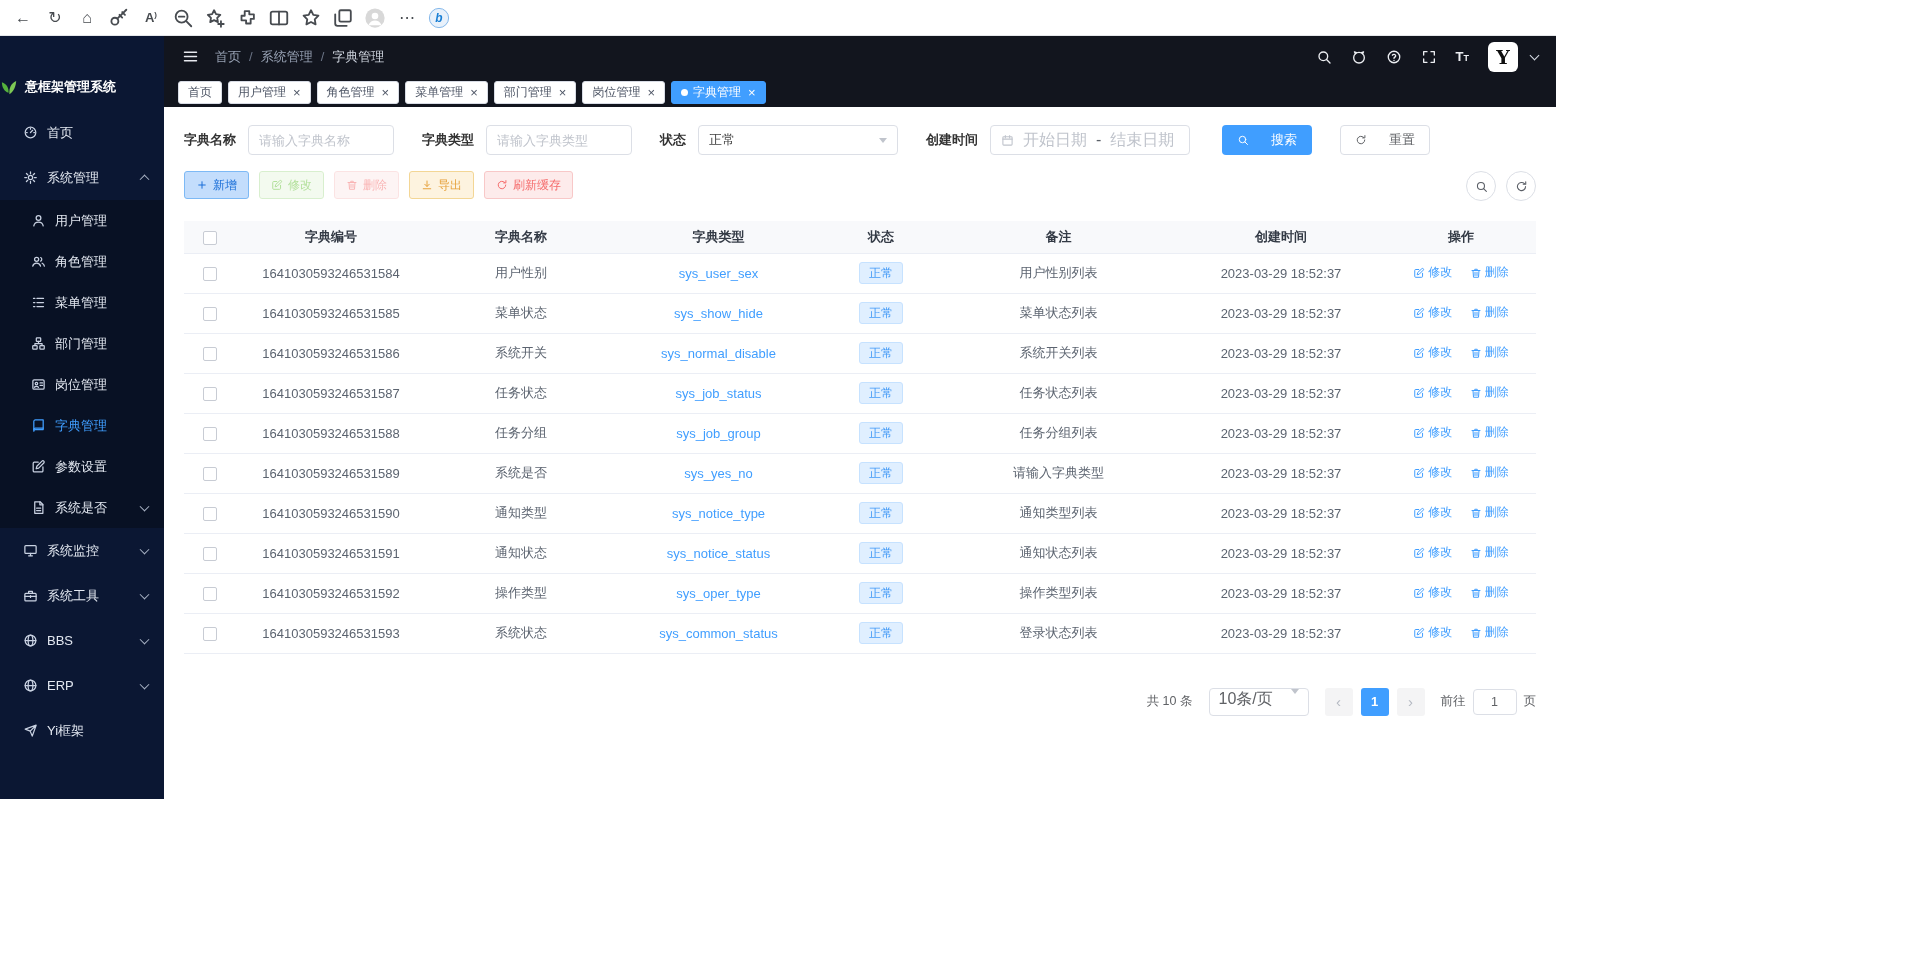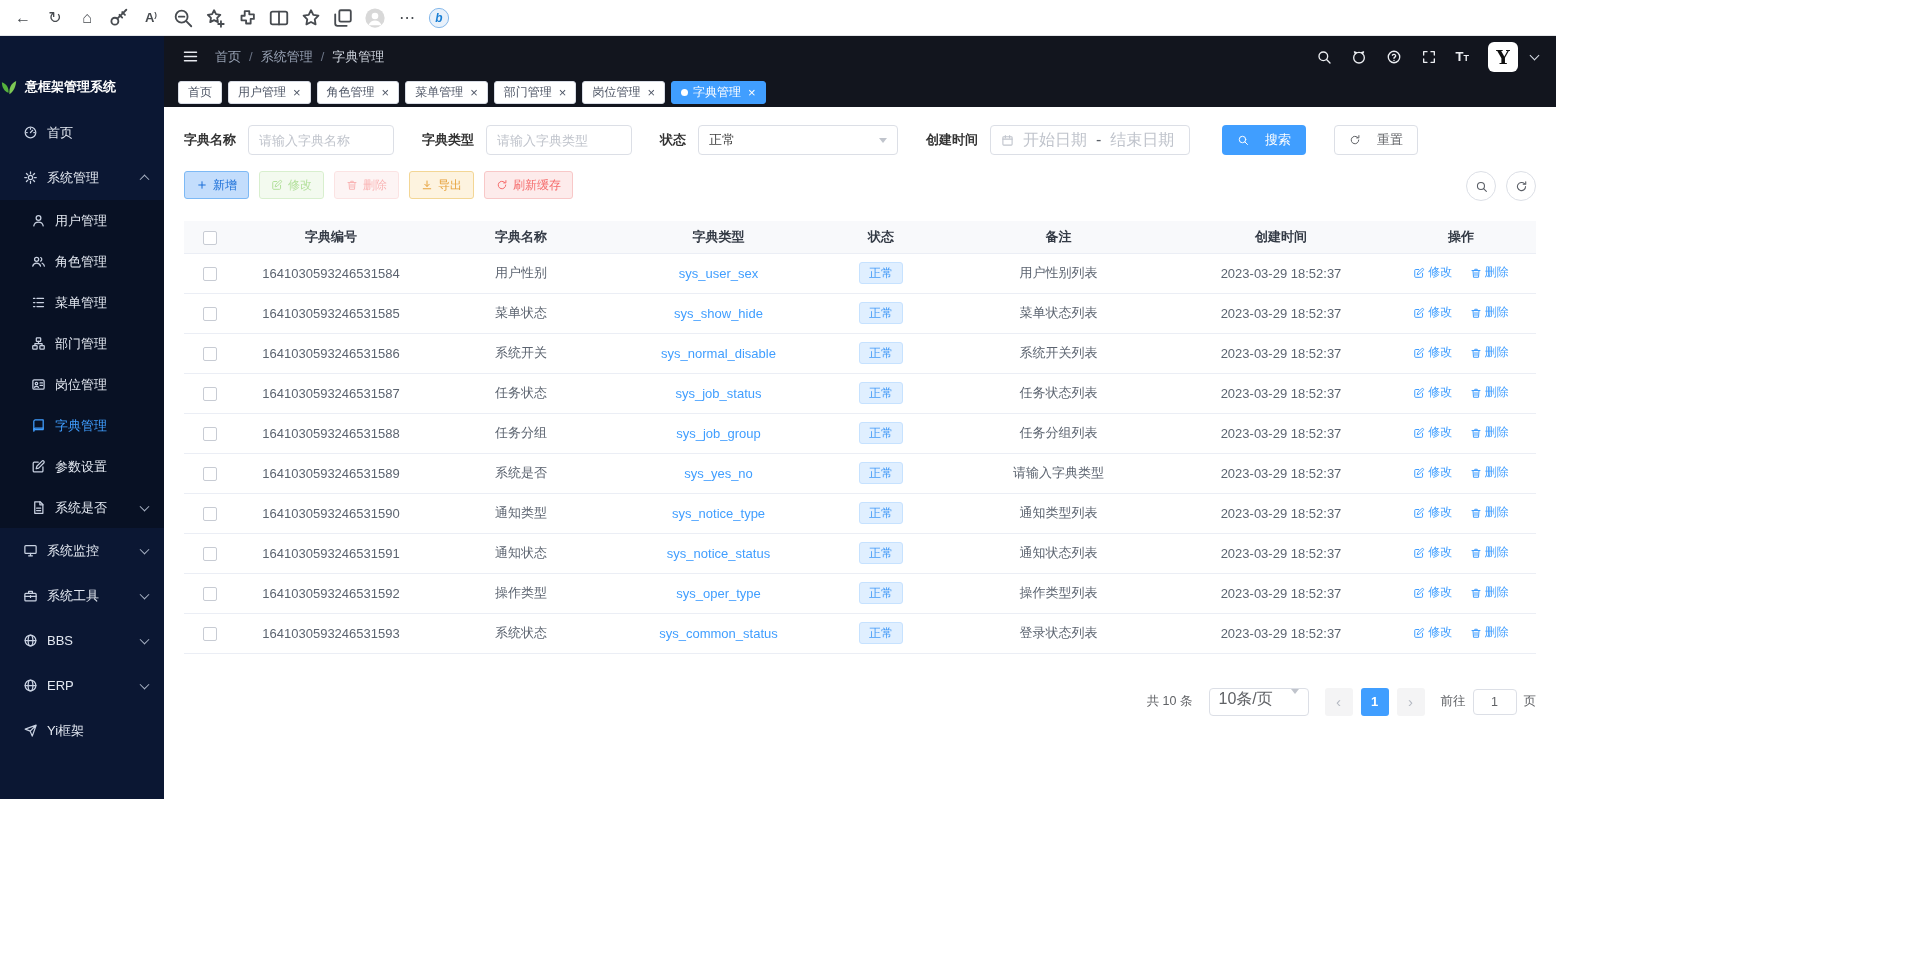--- a/index.html
+++ b/index.html
@@ -59,21 +59,21 @@
   .filters{display:flex;align-items:center;margin-top:2px;}
   .fgroup{display:flex;align-items:center;margin-right:28px;}
   .flabel{font-weight:700;color:#333;margin-right:12px;white-space:nowrap;}
   .finput{width:146px;height:30px;border:1px solid #dcdfe6;border-radius:4px;padding:0 10px;font-size:13px;color:#333;outline:none;font-family:inherit;background:#fff;}
   .finput::placeholder{color:#c0c4cc;}
   .fselect{width:200px;height:30px;border:1px solid #dcdfe6;border-radius:4px;display:flex;align-items:center;justify-content:space-between;padding:0 10px;font-size:13px;color:#444;background:#fff;}
   .tri{width:0;height:0;border-left:4px solid transparent;border-right:4px solid transparent;border-top:5px solid #c0c4cc;}
   .fdate{width:200px;height:30px;border:1px solid #dcdfe6;border-radius:4px;display:flex;align-items:center;gap:9px;padding:0 10px;font-size:16px;color:#c0c4cc;background:#fff;}
   .fdate .cal{font-size:13px;color:#c0c4cc;}
   .fdate .dsep{color:#5a6068;}
-  .btn{height:30px;border-radius:4px;display:inline-flex;align-items:center;gap:16px;padding:0 14px;font-size:13px;border:1px solid transparent;font-family:inherit;background:none;}
+  .btn{height:30px;border-radius:4px;display:inline-flex;align-items:center;gap:22px;padding:0 14px;font-size:13px;border:1px solid transparent;font-family:inherit;background:none;}
   .btn [data-icon]{font-size:12px;}
   .btn-search{background:#409eff;color:#fff;margin-left:4px;}
   .btn-reset{background:#fff;border-color:#dcdfe6;color:#606266;margin-left:28px;}
 
   
   .toolbar{display:flex;align-items:flex-start;gap:10px;margin-top:16px;}
   .tbtn{height:28px;border-radius:3px;display:inline-flex;align-items:center;gap:5px;padding:0 11px;font-size:12px;border:1px solid #dcdfe6;background:#fff;color:#606266;font-family:inherit;}
   .tbtn [data-icon]{font-size:12px;}
   .tbtn.primary{background:#c3ddfc;border-color:#7db9f5;color:#1a6fd8;}
   .tbtn.success{background:#e9f7e1;border-color:#b3e09e;color:#67c23a;}

